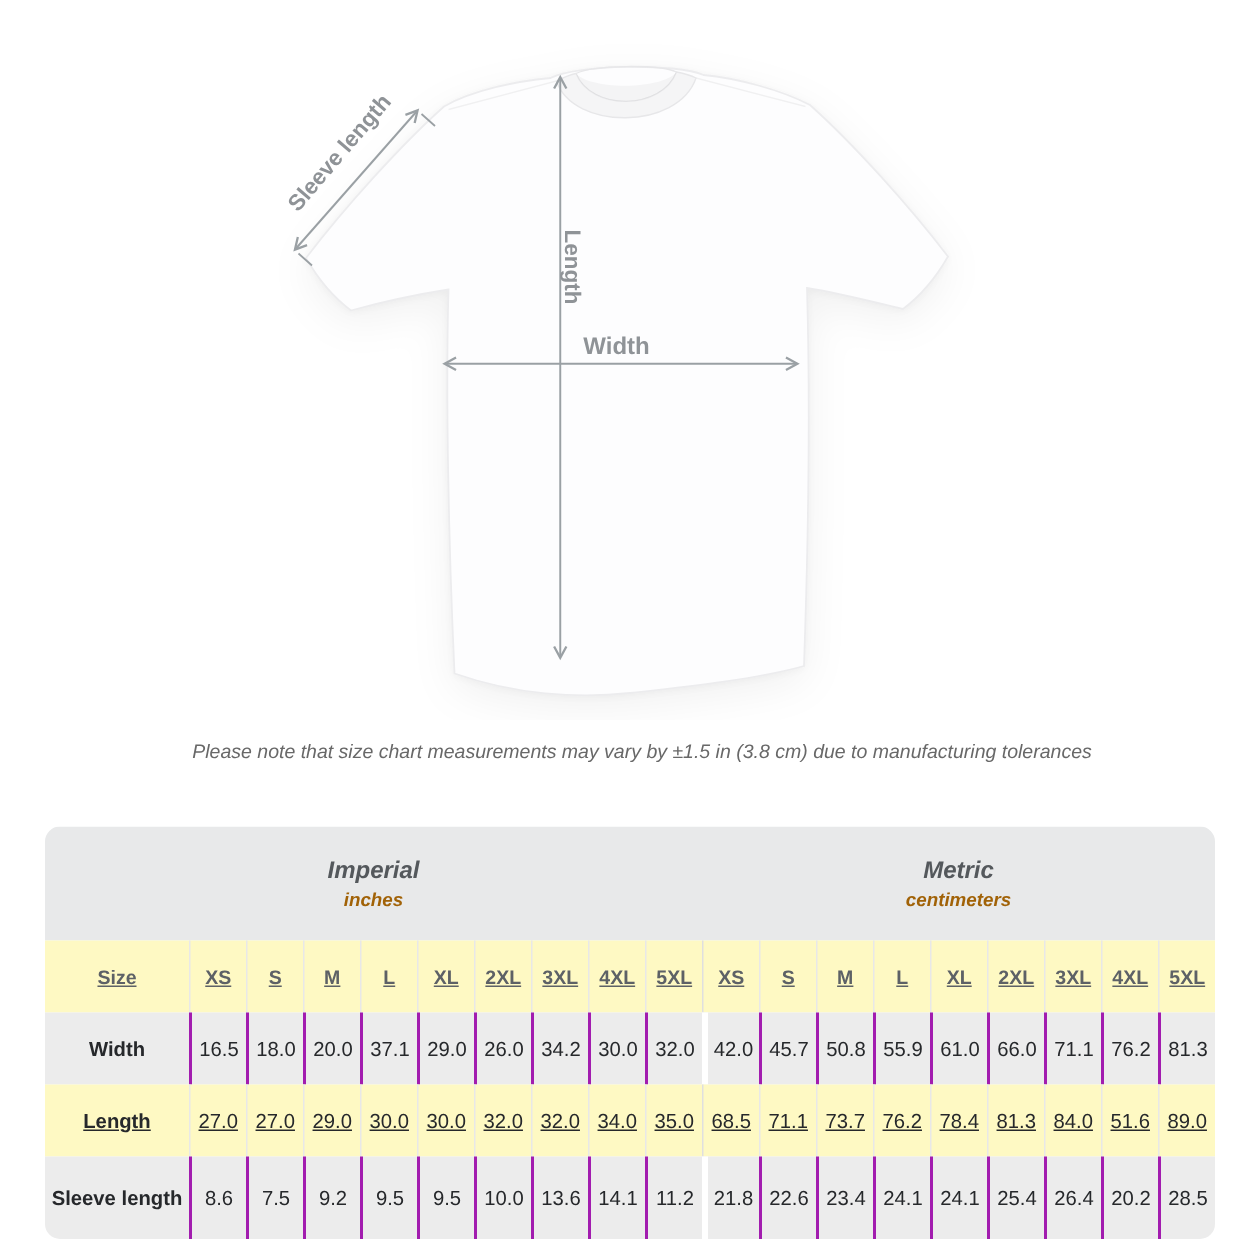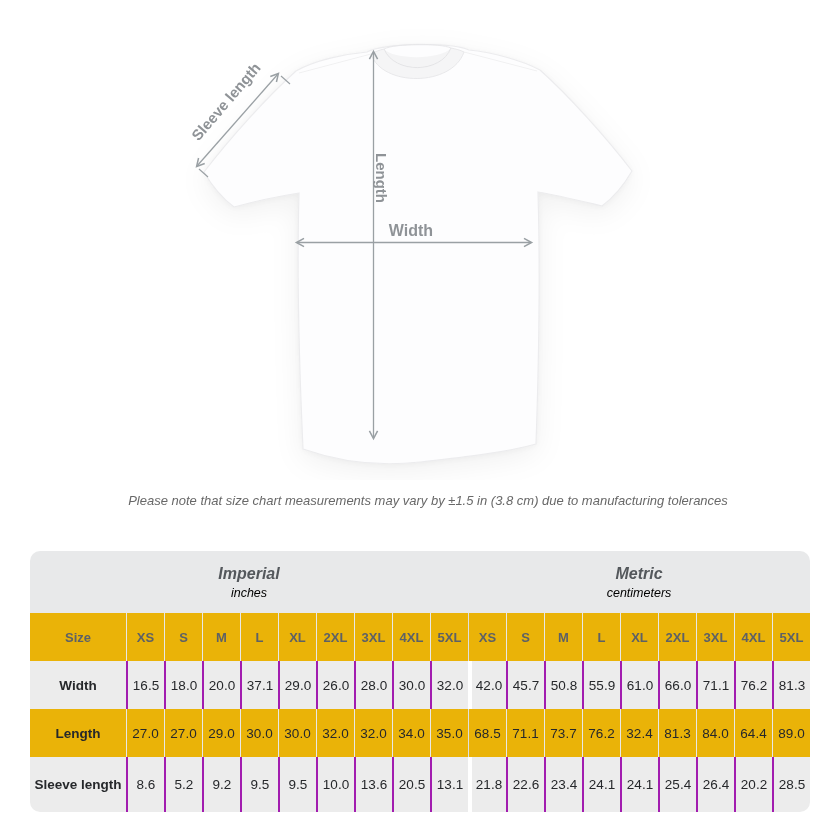--- a/index.html
+++ b/index.html
@@ -32,27 +32,27 @@
     position:absolute; left:30px; top:551px; width:780px;
     border-radius:10px; overflow:hidden; background:#ffffff;
   }
   table.size-table {
     width:100%; border-collapse:separate; border-spacing:0;
     table-layout:fixed;
   }
   table.size-table col.label-col { width:96px; }
   .size-table th, .size-table td { padding:0; text-align:center; vertical-align:middle; }
 
-  th.band { height:62px; background:#e8e9ea; }
+  th.band { height:76px; background:#e8e9ea; }
   .ug-label { font-size:16px; font-weight:700; font-style:italic; color:#54585c; }
-  .ug-sub { font-size:12.5px; font-style:italic; color:#000000; margin-top:3px; font-weight:400; }
+  .ug-sub { font-size:12.5px; font-style:italic; color:#a16207; margin-top:3px; font-weight:700; }
 
   tr.row td { height:48px; font-size:13.5px; color:#26282b; }
   tr.row-sleeve td { height:55px; }
-  tr.row-white td { background:#eab308; }
+  tr.row-white td { background:#fef9c3;text-decoration:underline; }
   tr.row-gray td { background:#ececec; }
   td.rlabel { font-size:13px; font-weight:700; color:#54575c; }
   tr.sizes td { font-size:13px; font-weight:700; color:#5d6166; }
 
   
   tr.row-white td.c { border-left:1px solid #e8e8e8;margin-top:44px; }
   tr.row-gray  td.c { border-left:2px solid #a21caf; }
   tr.row-white td.gstart { border-left:1px solid #dfdfdf; }
   tr.row-gray  td.gstart { border-left:4px solid #ffffff; }
 </style>
@@ -175,21 +175,21 @@
             <td class="c">5XL</td>
           </tr>
           <tr class="row row-gray">
             <td class="rlabel">Width</td>
             <td class="c">16.5</td>
             <td class="c">18.0</td>
             <td class="c">20.0</td>
             <td class="c">37.1</td>
             <td class="c">29.0</td>
             <td class="c">26.0</td>
-            <td class="c">28.0</td>
+            <td class="c">34.2</td>
             <td class="c">30.0</td>
             <td class="c">32.0</td>
             <td class="c gstart">42.0</td>
             <td class="c">45.7</td>
             <td class="c">50.8</td>
             <td class="c">55.9</td>
             <td class="c">61.0</td>
             <td class="c">66.0</td>
             <td class="c">71.1</td>
             <td class="c">76.2</td>
@@ -203,37 +203,37 @@
             <td class="c">30.0</td>
             <td class="c">30.0</td>
             <td class="c">32.0</td>
             <td class="c">32.0</td>
             <td class="c">34.0</td>
             <td class="c">35.0</td>
             <td class="c gstart">68.5</td>
             <td class="c">71.1</td>
             <td class="c">73.7</td>
             <td class="c">76.2</td>
-            <td class="c">32.4</td>
+            <td class="c">78.4</td>
             <td class="c">81.3</td>
             <td class="c">84.0</td>
-            <td class="c">64.4</td>
+            <td class="c">51.6</td>
             <td class="c">89.0</td>
           </tr>
           <tr class="row row-gray row-sleeve">
             <td class="rlabel">Sleeve length</td>
             <td class="c">8.6</td>
-            <td class="c">5.2</td>
+            <td class="c">7.5</td>
             <td class="c">9.2</td>
             <td class="c">9.5</td>
             <td class="c">9.5</td>
             <td class="c">10.0</td>
             <td class="c">13.6</td>
-            <td class="c">20.5</td>
-            <td class="c">13.1</td>
+            <td class="c">14.1</td>
+            <td class="c">11.2</td>
             <td class="c gstart">21.8</td>
             <td class="c">22.6</td>
             <td class="c">23.4</td>
             <td class="c">24.1</td>
             <td class="c">24.1</td>
             <td class="c">25.4</td>
             <td class="c">26.4</td>
             <td class="c">20.2</td>
             <td class="c">28.5</td>
           </tr>

